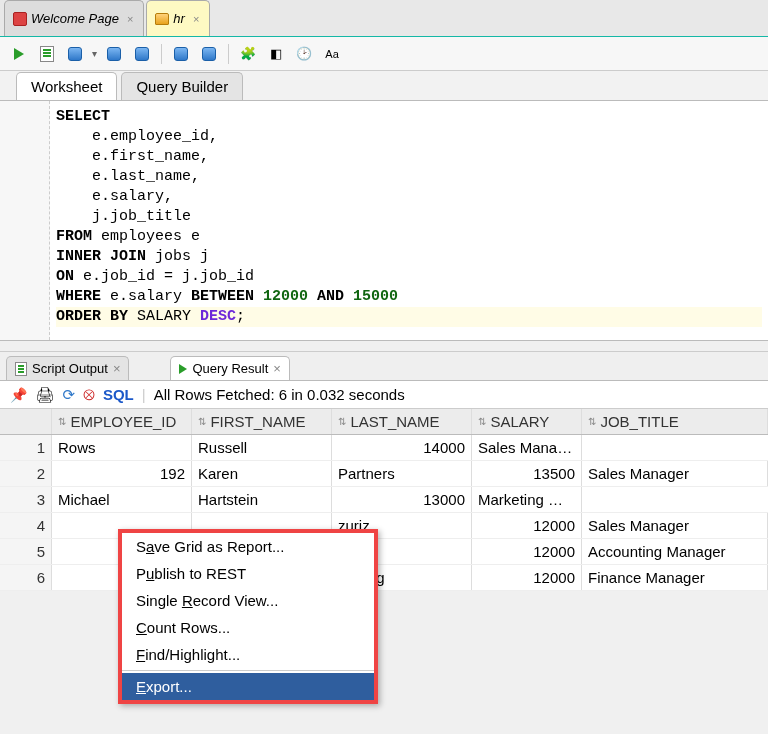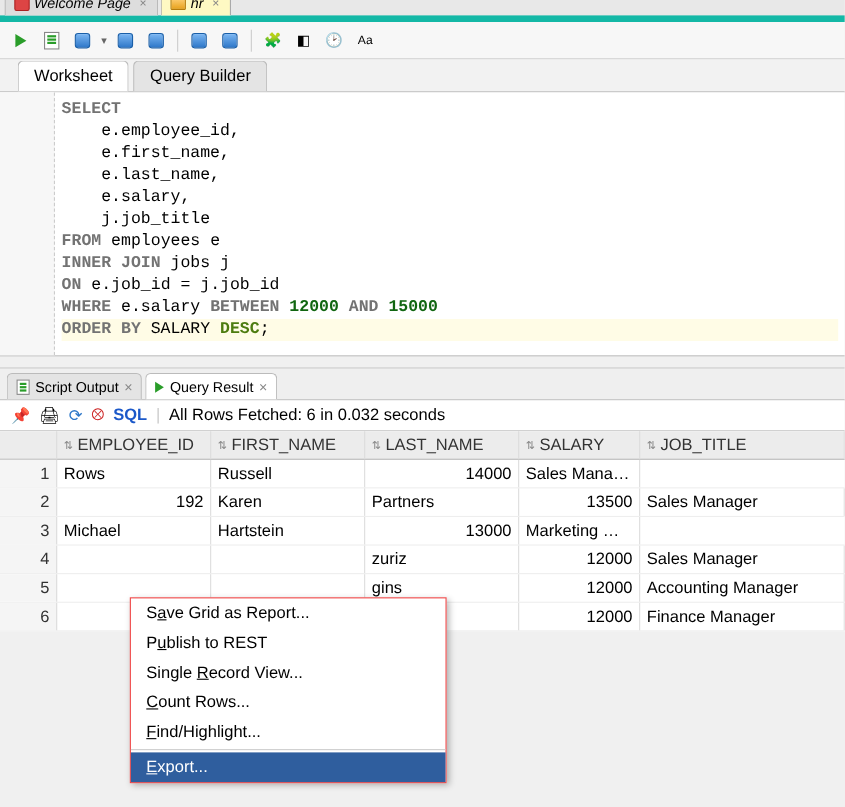--- a/index.html
+++ b/index.html
@@ -1,19 +1,19 @@
 <!DOCTYPE html>
 <html><head>
 <meta charset="utf-8">
 <style>
   * { box-sizing: border-box; margin: 0; padding: 0; }
   body { font-family: Arial, Helvetica, sans-serif; font-size: 13px; background: #f0f0f0; width: 768px; height: 734px; overflow: hidden; }
   
   
-  .tab-strip { height: 20px; display: flex; align-items: flex-end; background: #e8e8e8; border-bottom: 6px solid #14b8a6; padding-left: 4px; }
+  .tab-strip { height: 37px; display: flex; background: #e8e8e8; border-bottom: 1px solid #14b8a6; padding-left: 4px; }
   .tab { display: flex; align-items: center; gap: 4px; padding: 4px 10px 4px 8px; background: #ddd; border: 1px solid #aaa; border-bottom: none; border-radius: 5px 5px 0 0; margin-right: 2px; font-style: italic; cursor: pointer; }
   .tab.active { background: #fef9c3; }
   .tab .close { font-style: normal; color: #888; font-size: 11px; margin-left: 4px; }
   .icon-box { width: 14px; height: 14px; display: inline-flex; align-items: center; justify-content: center; }
   .icon-orange { background: #d44; border:1px solid #a22; border-radius:2px; }
   .icon-db { position: relative; }
   .icon-db::before { content:""; display:block; width:12px; height:10px; background: linear-gradient(#ffd27a,#e8a31e); border:1px solid #b67c0a; border-radius: 2px 2px 1px 1px; }
 
   
   .toolbar { height: 34px; display: flex; align-items: center; gap: 6px; padding: 4px 8px; background: #f7f7f7; border-bottom: 1px solid #ccc; }
@@ -27,48 +27,48 @@
 
   
   .subtabs { height: 30px; display:flex; align-items:flex-end; background:#f2f2f2; border-bottom:1px solid #bbb; padding-left:16px; }
   .subtab { padding:5px 14px; border:1px solid #bbb; border-bottom:none; background:#e4e4e4; border-radius:5px 5px 0 0; margin-right:4px; cursor:pointer; font-size:15px; }
   .subtab.active { background:#fff; }
 
   
   .editor-wrap { display:flex; height:240px; background:#fff; border-bottom:1px solid #bbb; }
   .gutter { width:50px; background:#f7f7f7; border-right:1px dashed #ccc; }
   .editor { flex:1; font-family: "Courier New", monospace; font-size:15px; line-height:20px; padding:6px 6px; white-space:pre; color:#000; }
-  .kw { color:#737373; font-weight:bold; }
+  .kw { color:#000000; font-weight:bold; }
   .num { color:#116611; font-weight:bold; }
-  .ord { color:#4d7c0f; font-weight:bold; }
+  .ord { color:#6d28d9; font-weight:bold; }
   .hl-line { background:#fffce6; display:inline-block; width:100%; }
 
   
   .restabs { height:30px; display:flex; align-items:flex-end; padding-left:6px; background:#efefef; border-top:1px solid #ccc; border-bottom:1px solid #bbb; margin-top:10px;}
   .restab { display:flex; align-items:center; gap:5px; padding:4px 8px; border:1px solid #bbb; border-bottom:none; background:#e4e4e4; border-radius:5px 5px 0 0; margin-right:3px; cursor:pointer; }
-  .restab.active { background:#fff; }
+  .restab.active { background:#fff;margin-left:38px; }
 
   
   .resbar { height:28px; display:flex; align-items:center; gap:8px; padding:0 10px; background:#fff; border-bottom:1px solid #ccc; font-size:15px; }
   .pin { color:#c91d1d; font-size:14px; }
   .sql-link { color:#1b58c9; font-weight:bold; }
 
   
   .grid { background:#fff; font-size:15px; }
   .grid-head, .grid-row { display:grid; grid-template-columns: 52px 140px 140px 140px 110px 186px; }
   .grid-head { background:#ececec; border-bottom:1px solid #bbb; }
   .gh, .gc { padding:4px 6px; border-right:1px solid #ddd; overflow:hidden; white-space:nowrap; text-overflow:ellipsis; }
   .gh { font-weight:normal; color:#333; display:flex; align-items:center; gap:4px; }
   .gh .sort { font-size:10px; color:#888; }
   .rownum { text-align:right; background:#f5f5f5; color:#333; }
   .ra { text-align:right; }
   .grid-row { border-bottom:1px solid #eee; }
 
   
-  .ctx-menu { position:absolute; left:118px; top:543px; width:288px; background:#fff; border:1px solid #ef4444; box-shadow:2px 2px 6px rgba(0,0,0,0.3); font-size:15px; z-index:50; }
+  .ctx-menu { position:absolute; left:118px; top:529px; width:260px; background:#fff; border:4px solid #ef4444; box-shadow:2px 2px 6px rgba(0,0,0,0.3); font-size:15px; z-index:50; }
   .ctx-item { padding:5px 14px; cursor:pointer; }
   .ctx-item .ul { text-decoration:underline; }
   .ctx-item.selected { background:#2f5e9e; color:#fff; }
   .ctx-sep { height:1px; background:#ccc; margin:2px 0; }
 </style>
 </head>
 <body>
 
 <div class="tab-strip">
   <div class="tab">

